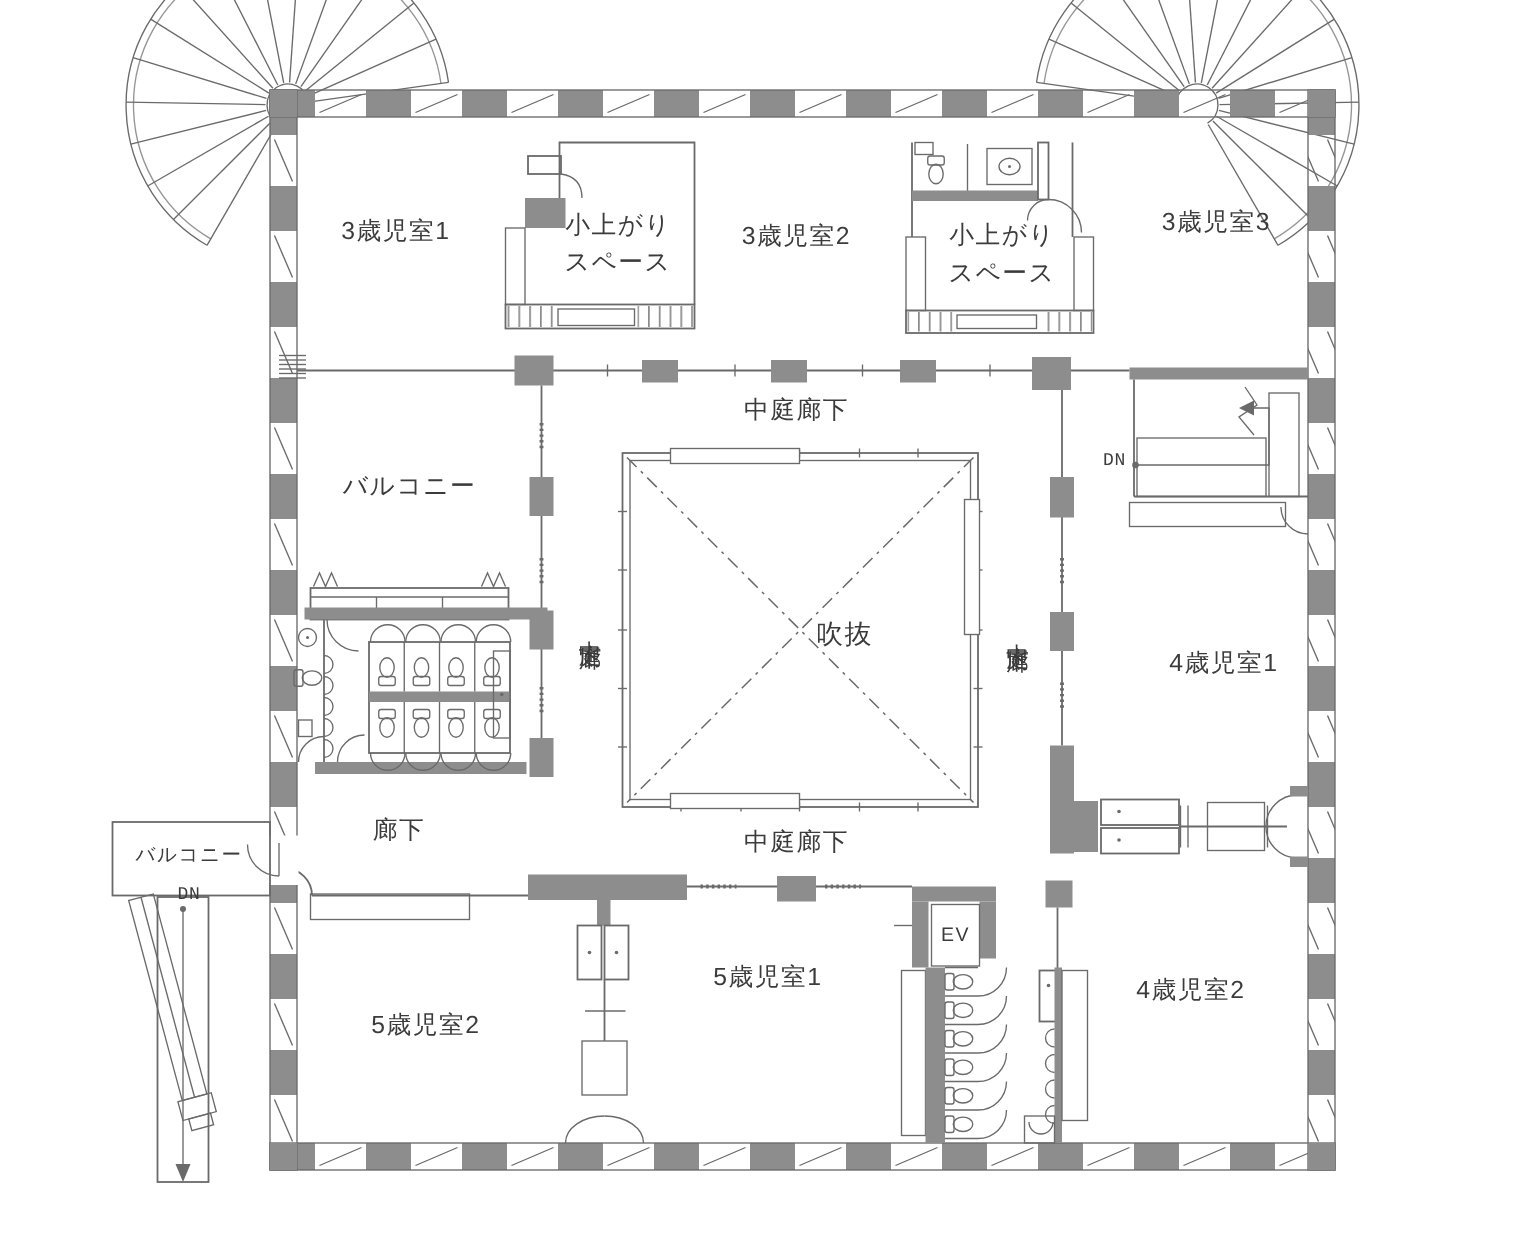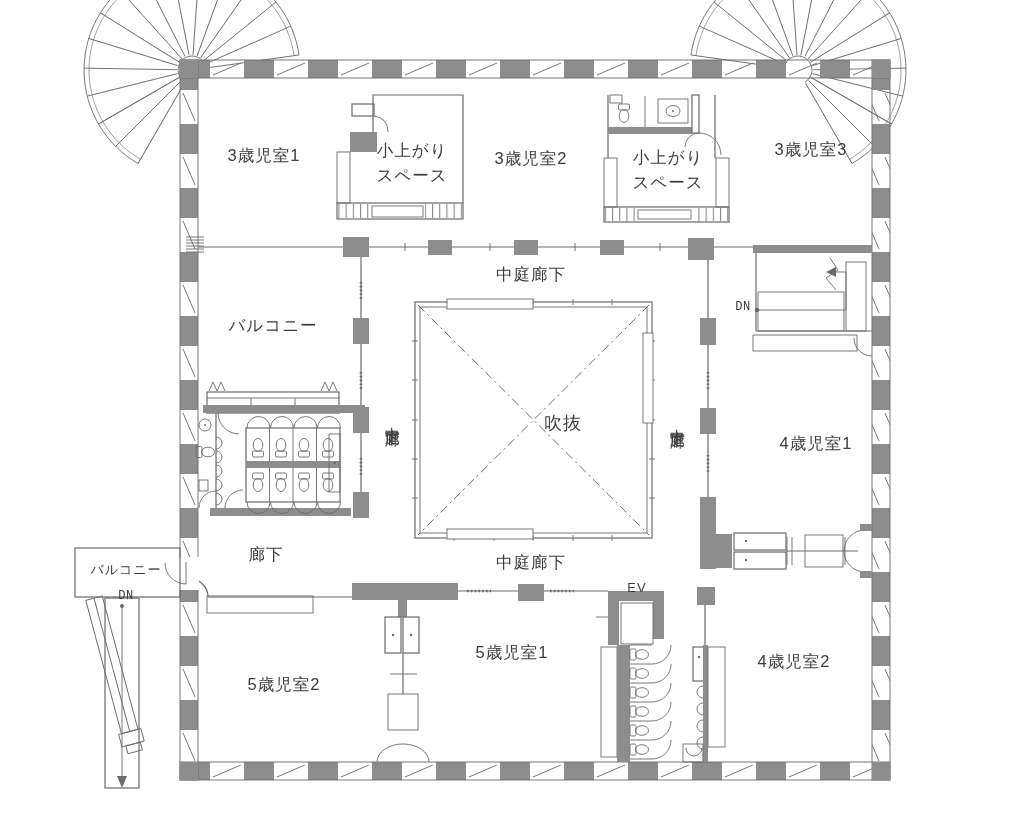--- a/index.html
+++ b/index.html
@@ -390,15 +390,15 @@
   <div class="lbl big" style="left:533px;top:423px">吹抜</div>
   <div class="lbl v" style="left:677px;top:421px">中庭廊下</div>
   <div class="lbl" style="left:816px;top:443px">4歳児室1</div>
   <div class="lbl small" style="left:743px;top:307px">DN</div>
   <div class="lbl" style="left:266px;top:554px">廊下</div>
   <div class="lbl" style="left:531px;top:562px">中庭廊下</div>
   <div class="lbl mid" style="left:126px;top:570px">バルコニー</div>
   <div class="lbl small" style="left:126px;top:596px">DN</div>
   <div class="lbl" style="left:284px;top:684px">5歳児室2</div>
   <div class="lbl" style="left:512px;top:652px">5歳児室1</div>
-  <div class="lbl mid" style="left:637px;top:588px">EV</div>
+  <div class="lbl mid" style="left:637px;top:623px">EV</div>
   <div class="lbl" style="left:794px;top:661px">4歳児室2</div>
 </div>
 
 </body></html>

